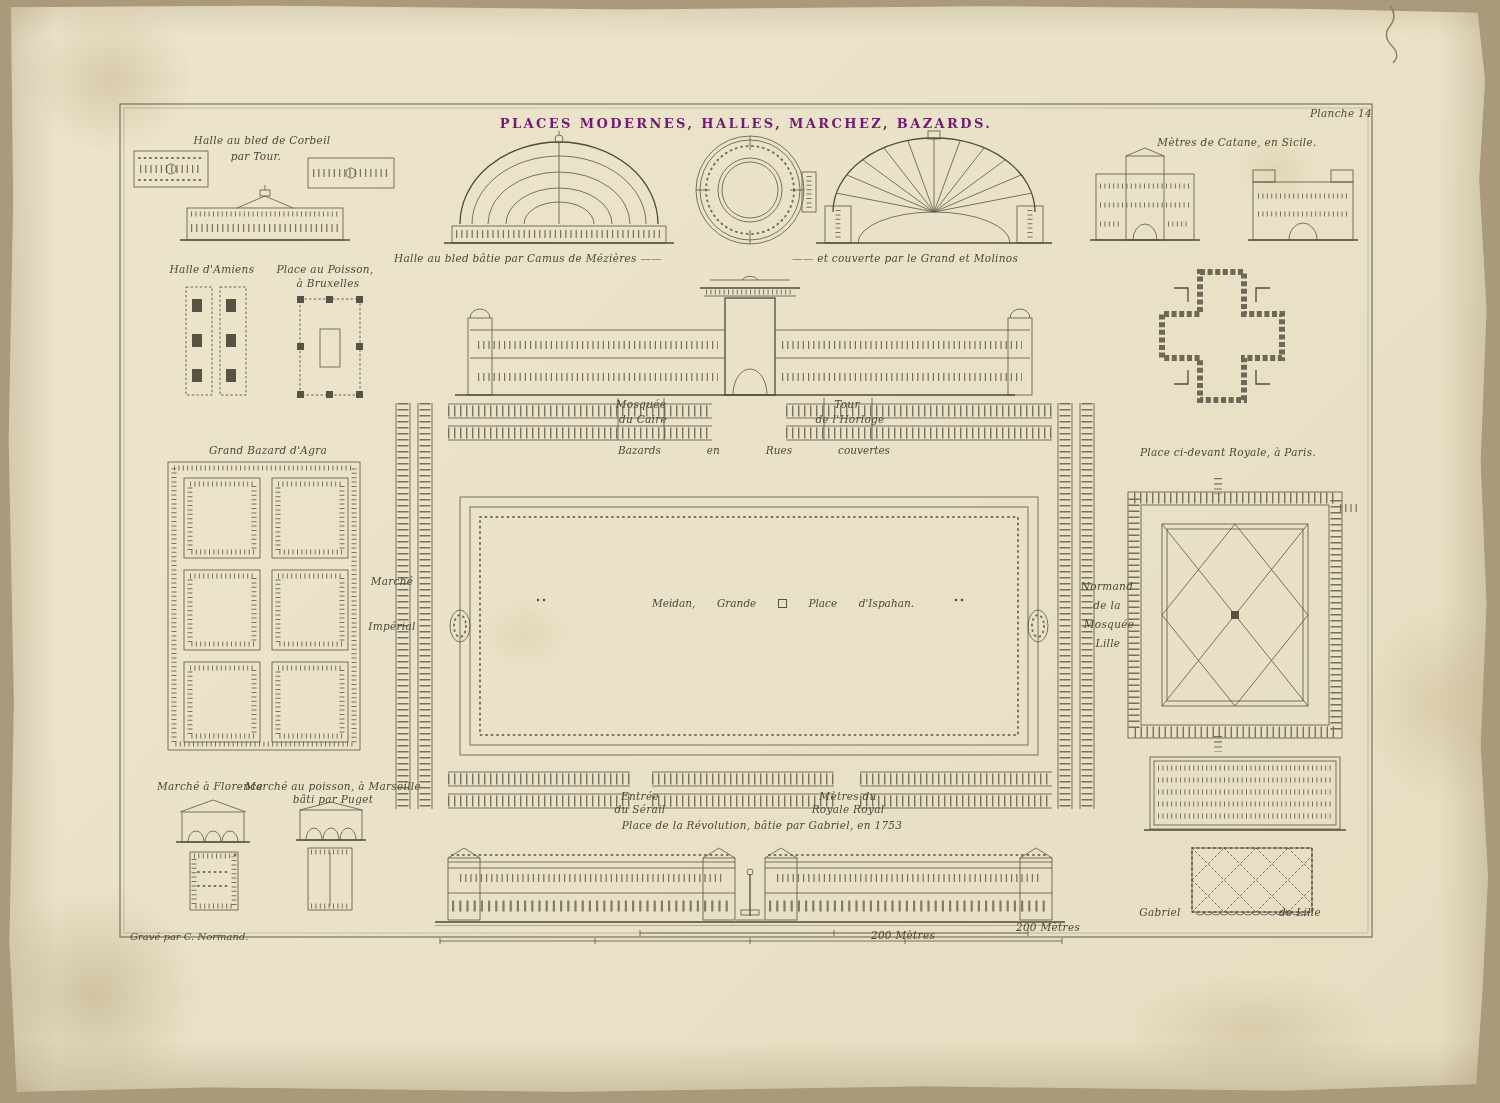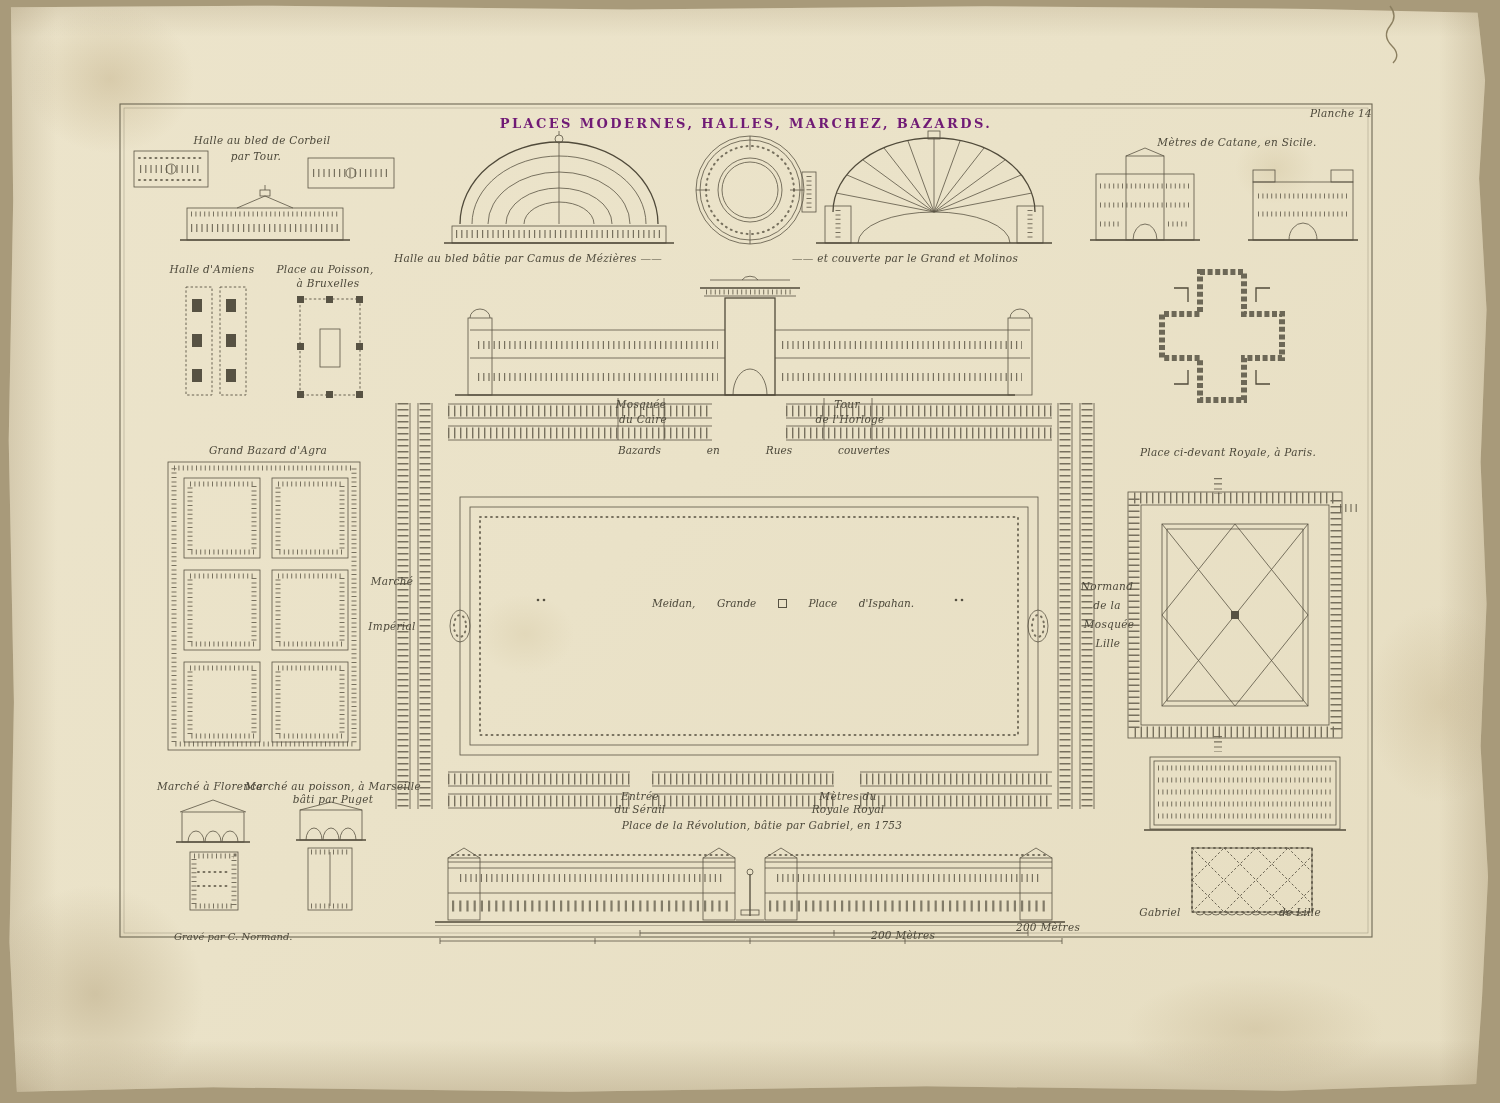--- a/index.html
+++ b/index.html
@@ -20,21 +20,21 @@
   .rg11{stroke:#5a5444;stroke-width:11;stroke-dasharray:1.4 4.6;fill:none;opacity:.8;}
   .rg8{stroke:#5a5444;stroke-width:8;stroke-dasharray:1.2 4;fill:none;opacity:.8;}
   .rg5{stroke:#5a5444;stroke-width:5;stroke-dasharray:1 3.4;fill:none;opacity:.8;}
   .rgA{stroke:#5a5444;stroke-width:11;stroke-dasharray:2.2 5;fill:none;opacity:.72;}
   .dots{stroke:#5a5444;stroke-width:2;stroke-dasharray:.9 4.6;stroke-linecap:round;fill:none;opacity:.8;}
   .dsh{stroke:#5a5444;stroke-width:.9;stroke-dasharray:2.4 2.2;fill:none;}
   .hdash{stroke:#575243;stroke-width:6;stroke-dasharray:5 2.6;fill:none;opacity:.85;}
   .fillink{fill:#575243;stroke:none;}
   .cap{position:absolute;font:italic 10.5px "DejaVu Serif", serif;color:#4c483a;
        white-space:nowrap;transform:translateX(-50%);letter-spacing:.3px;}
-  .cap-left{position:absolute;font:italic 10px "DejaVu Serif", serif;color:#4c483a;white-space:nowrap;margin-left:44px;}
+  .cap-left{position:absolute;font:italic 10px "DejaVu Serif", serif;color:#4c483a;white-space:nowrap;}
   .title{position:absolute;font:bold 13px "DejaVu Serif", serif;letter-spacing:2.4px;color:#701a75;
        white-space:nowrap;transform:translateX(-50%);}
   .spread{position:absolute;display:flex;justify-content:space-between;align-items:center;
        font:italic 10.5px "DejaVu Serif", serif;color:#4c483a;}
   .monu{width:7px;height:7px;border:1px solid #575243;display:inline-block;}
 </style>
 </head>
 <body>
 
 <div id="paper">

